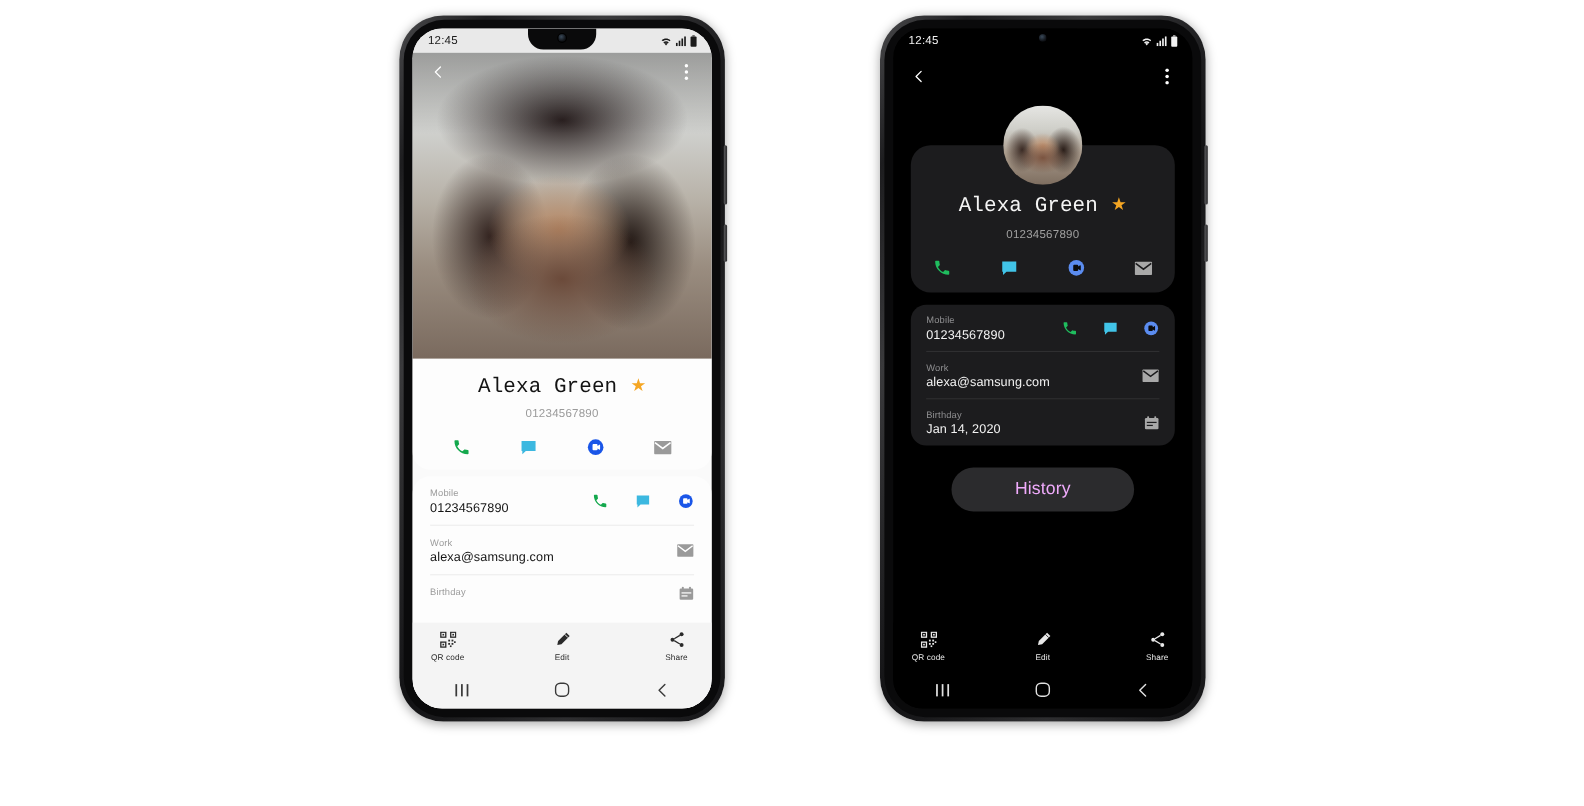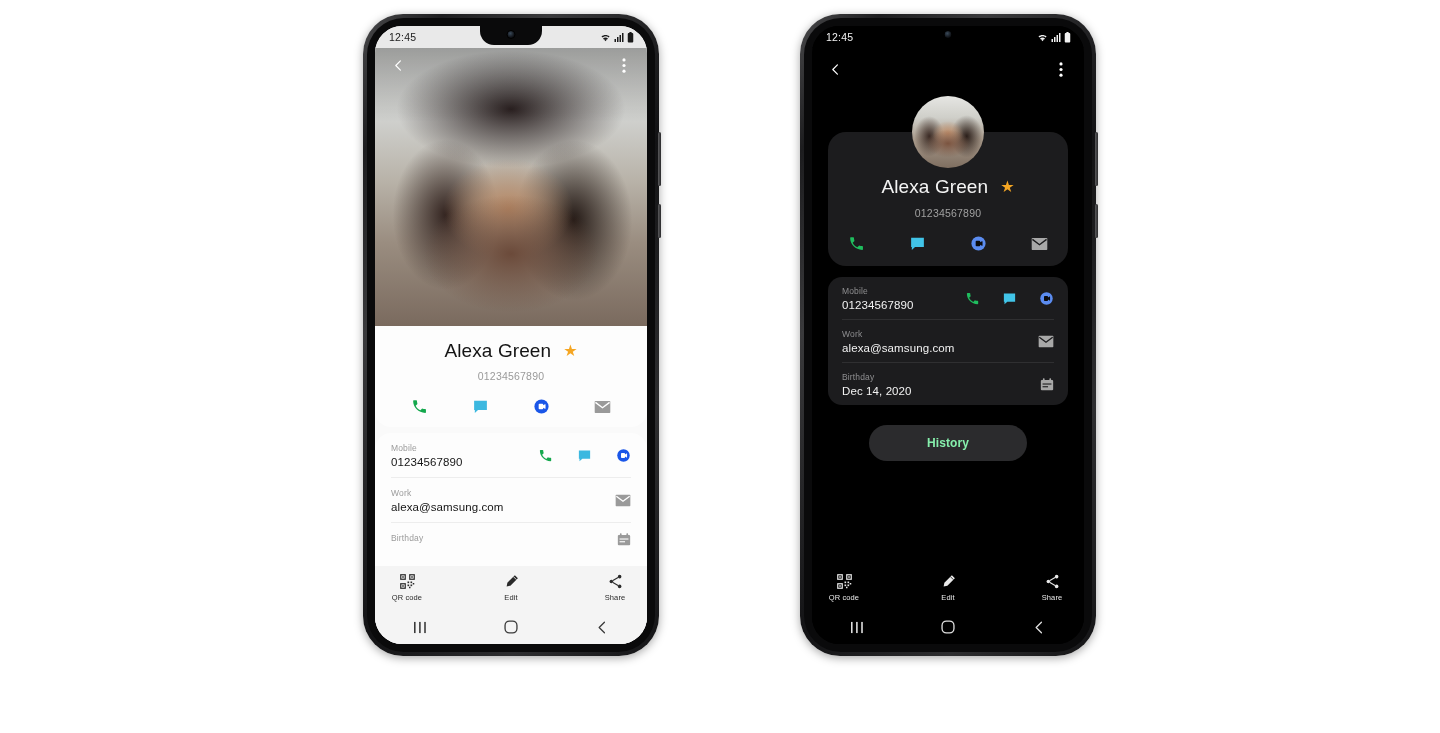--- a/index.html
+++ b/index.html
@@ -57,21 +57,21 @@
   .ico-wifi, .ico-sig, .ico-bat { display: block; }
 
   
   .appbar {
     display: flex; align-items: center; justify-content: space-between;
     height: 34px; padding: 0 12px;
   }
   .appbar-btn { width: 22px; height: 22px; display: flex; align-items: center; justify-content: center; cursor: pointer; }
 
   
-  .contact-name { font-size: 19px; font-weight: 400; letter-spacing: .1px; }
+  .contact-name { font-size: 19px; font-weight: 400; letter-spacing: .1px; font-family: Liberation Mono, monospace; }
   .contact-number { font-size: 10.5px; letter-spacing: .2px; }
   .star { font-size: 16px; color: #f5a623; line-height: 1; }
   .action-row { display: flex; align-items: center; justify-content: center; }
   .action-btn { display: flex; align-items: center; justify-content: center; cursor: pointer; }
 
   .field-label { font-size: 8.5px; letter-spacing: .15px; }
   .field-value { font-size: 11.5px; letter-spacing: .1px; }
   .field-row { display: flex; align-items: center; justify-content: space-between; }
   .field-icons { display: flex; align-items: center; }
 
@@ -164,23 +164,23 @@
     margin: 11px 16px 0; background: #1c1c1e; border-radius: 14px; padding: 0 14px;
   }
   #right-details .field-row { padding: 9px 0 8px; border-bottom: 1px solid #2f2f31; }
   #right-details .field-row:last-child { border-bottom: none; }
   #right-details .field-label { color: #8e8e90; }
   #right-details .field-value { color: #f2f2f2; margin-top: 3px; }
   #right-details .field-icons { gap: 22px; }
 
   #history-wrap { display: flex; justify-content: center; margin-top: 20px; }
   #history-btn {
-    background: #2b2b2d; color: #86efac; border: none;
+    background: #2b2b2d; color: #f0abfc; border: none;
     border-radius: 22px; padding: 11px 58px;
-    font-size: 12px; font-weight: bold; font-family: "Liberation Sans", sans-serif;
+    font-size: 16px; font-weight: normal; font-family: "Liberation Sans", sans-serif;
     cursor: pointer; letter-spacing: .1px;
   }
   #right-toolbar { position: absolute; left: 0; right: 0; bottom: 34px; background: #000; padding: 8px 0; }
   #right-toolbar .tool-label { color: #e8e8e8; }
   #right-navbar { position: absolute; left: 0; right: 0; bottom: 0; height: 34px; background: #000; }
 </style>
 </head>
 <body>
 
 <div class="stage">
@@ -501,21 +501,21 @@
               <svg width="16" height="13" viewBox="0 0 24 19">
                   <rect x="1" y="1" width="22" height="17" rx="1" fill="#a8a8a8"></rect>
                   <path d="M2 3l10 7.5L22 3" fill="none" stroke="#1c1c1e" stroke-width="2"></path>
                 </svg>
             </div>
           </div>
         </div>
         <div class="field-row">
           <div>
             <div class="field-label">Birthday</div>
-            <div class="field-value">Dec 14, 2020</div>
+            <div class="field-value">Jan 14, 2020</div>
           </div>
           <div class="field-icons">
             <div class="action-btn">
               <svg width="14" height="13" viewBox="0 0 20 19">
                   <rect x="1" y="3" width="18" height="15" rx="1.5" fill="#a8a8a8"></rect>
                   <rect x="4" y="0.5" width="2.5" height="4" rx="1" fill="#a8a8a8"></rect>
                   <rect x="13.5" y="0.5" width="2.5" height="4" rx="1" fill="#a8a8a8"></rect>
                   <rect x="3.5" y="8" width="13" height="1.6" fill="#1c1c1e"></rect>
                   <rect x="3.5" y="12" width="8" height="1.6" fill="#1c1c1e"></rect>
                 </svg>

